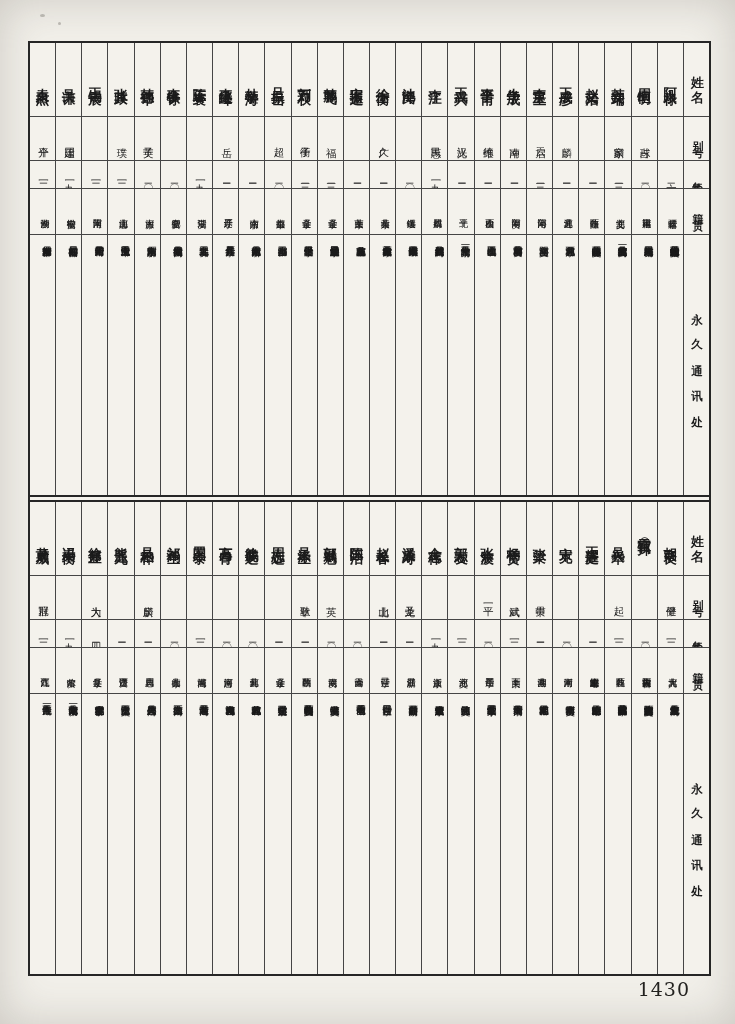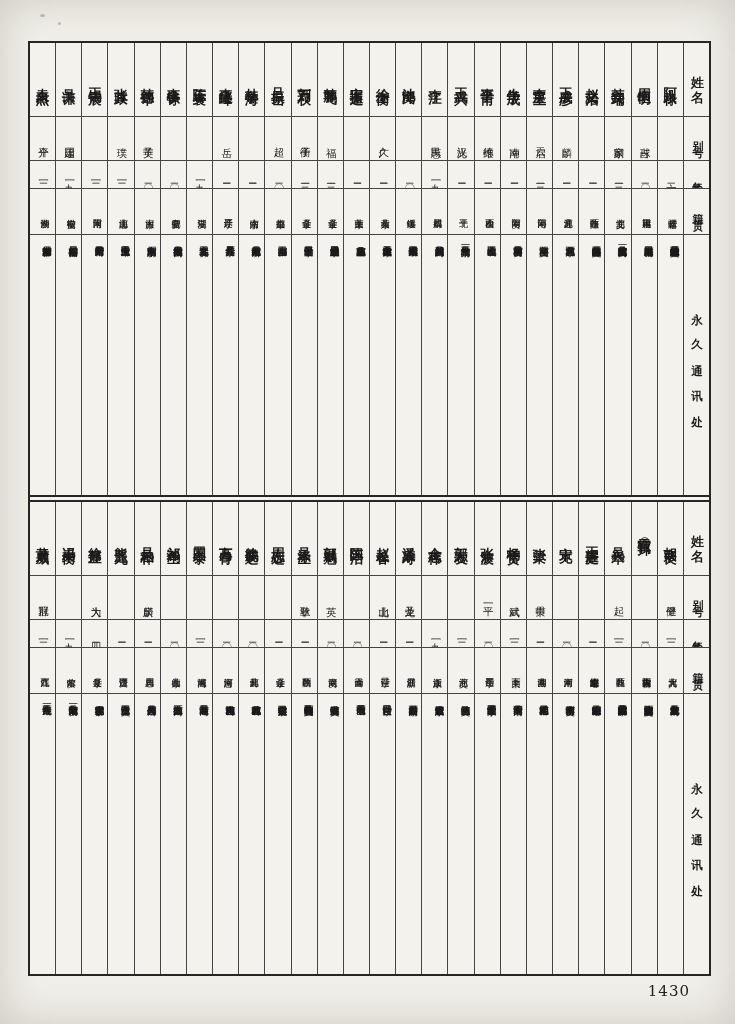--- a/index.html
+++ b/index.html
@@ -36,21 +36,21 @@
   .c-native{height:46px;font-size:9px;text-align:center;line-height:10px;padding-right:5px;border-bottom:1px solid #454545;}
   .c-addr{flex:1;font-size:9.5px;text-align:start;line-height:10.5px;padding:4px 3px 2px 0;}
   
   .head .c-name{font-size:13px;letter-spacing:14px;line-height:24px;}
   .head .c-alias{font-size:11px;font-weight:600;letter-spacing:7px;line-height:23px;}
   .head .c-age{font-size:10.5px;font-weight:600;letter-spacing:1px;line-height:23px;}
   .head .c-native{font-size:11px;font-weight:600;letter-spacing:8px;line-height:24px;padding-right:0;}
   .head .c-addr{font-size:11.5px;font-weight:600;letter-spacing:26px;text-align:center;line-height:24px;padding:6px 0 0 0;}
   .pageno{
     position:absolute;right:45px;bottom:24px;
-    font-size:15px;letter-spacing:1px;color:#22211f;
+    font-size:19px;letter-spacing:1px;color:#22211f;
     font-family:"DejaVu Serif","Liberation Serif",serif;
   }
 </style>
 </head>
 <body>
 
 <div class="page">
 
   <div class="speck" style="left:40px;top:14px;width:5px;height:3px;"></div>
   <div class="speck" style="left:58px;top:22px;width:3px;height:3px;"></div>

